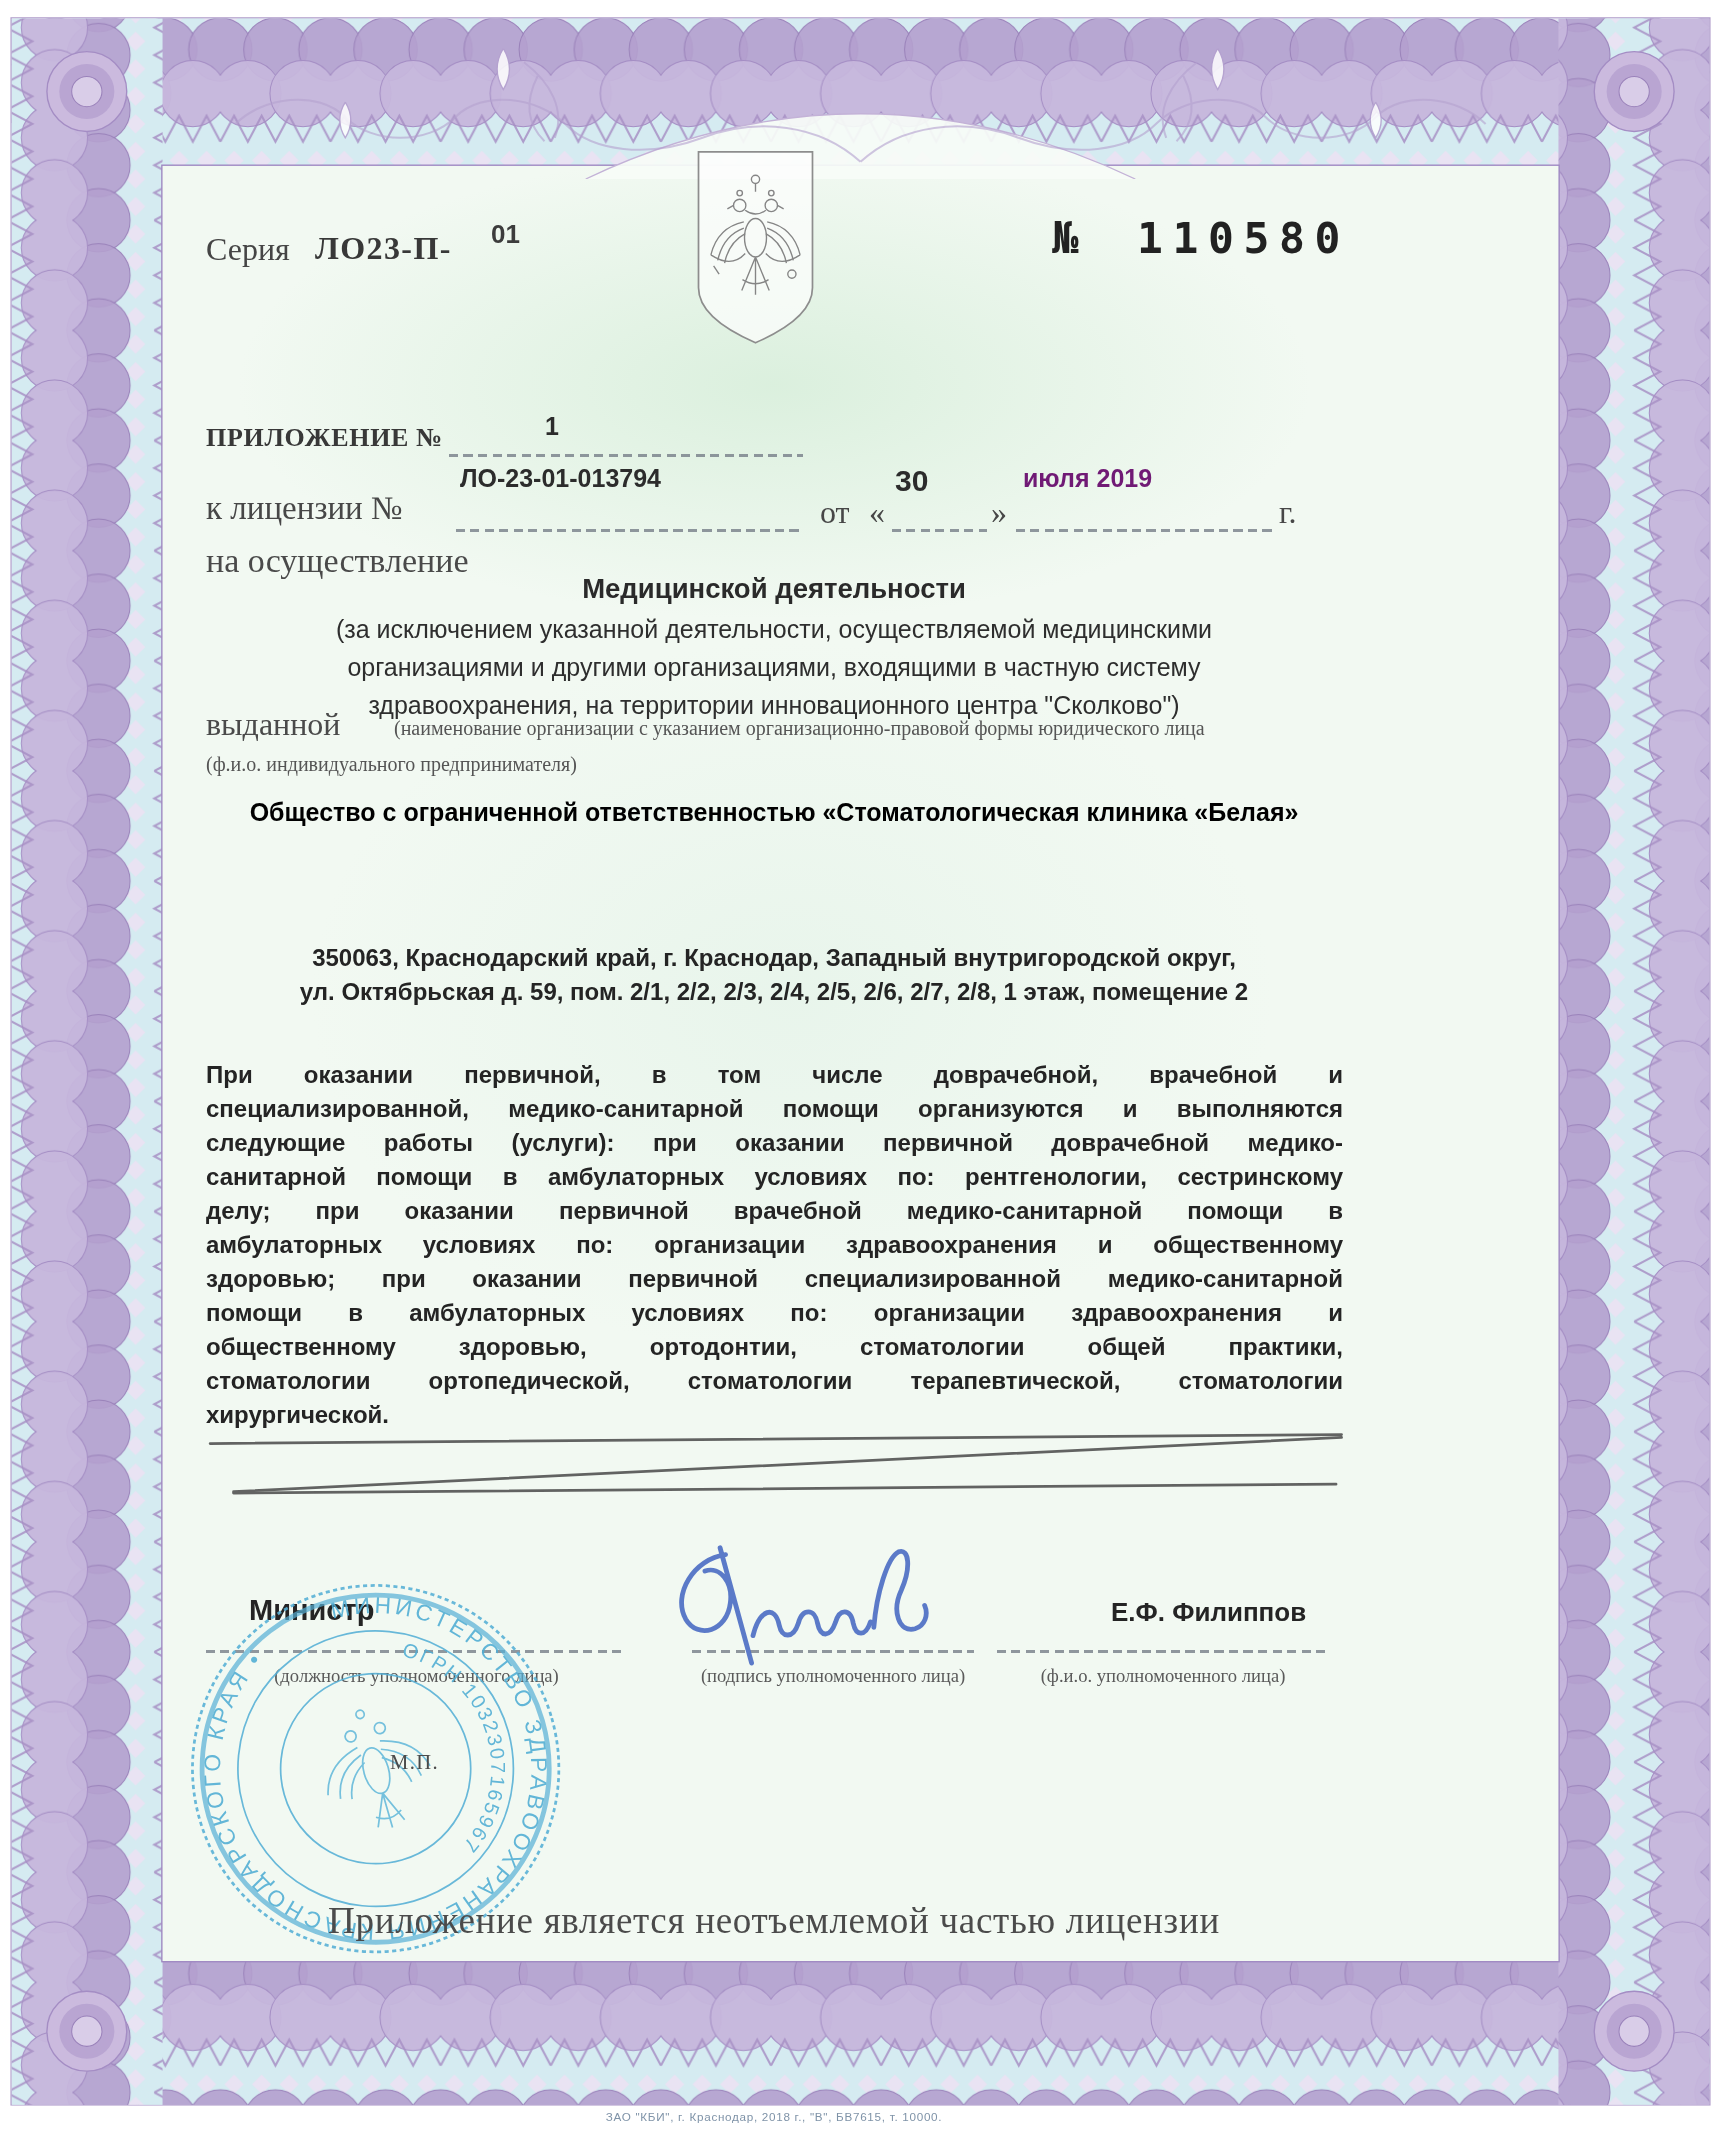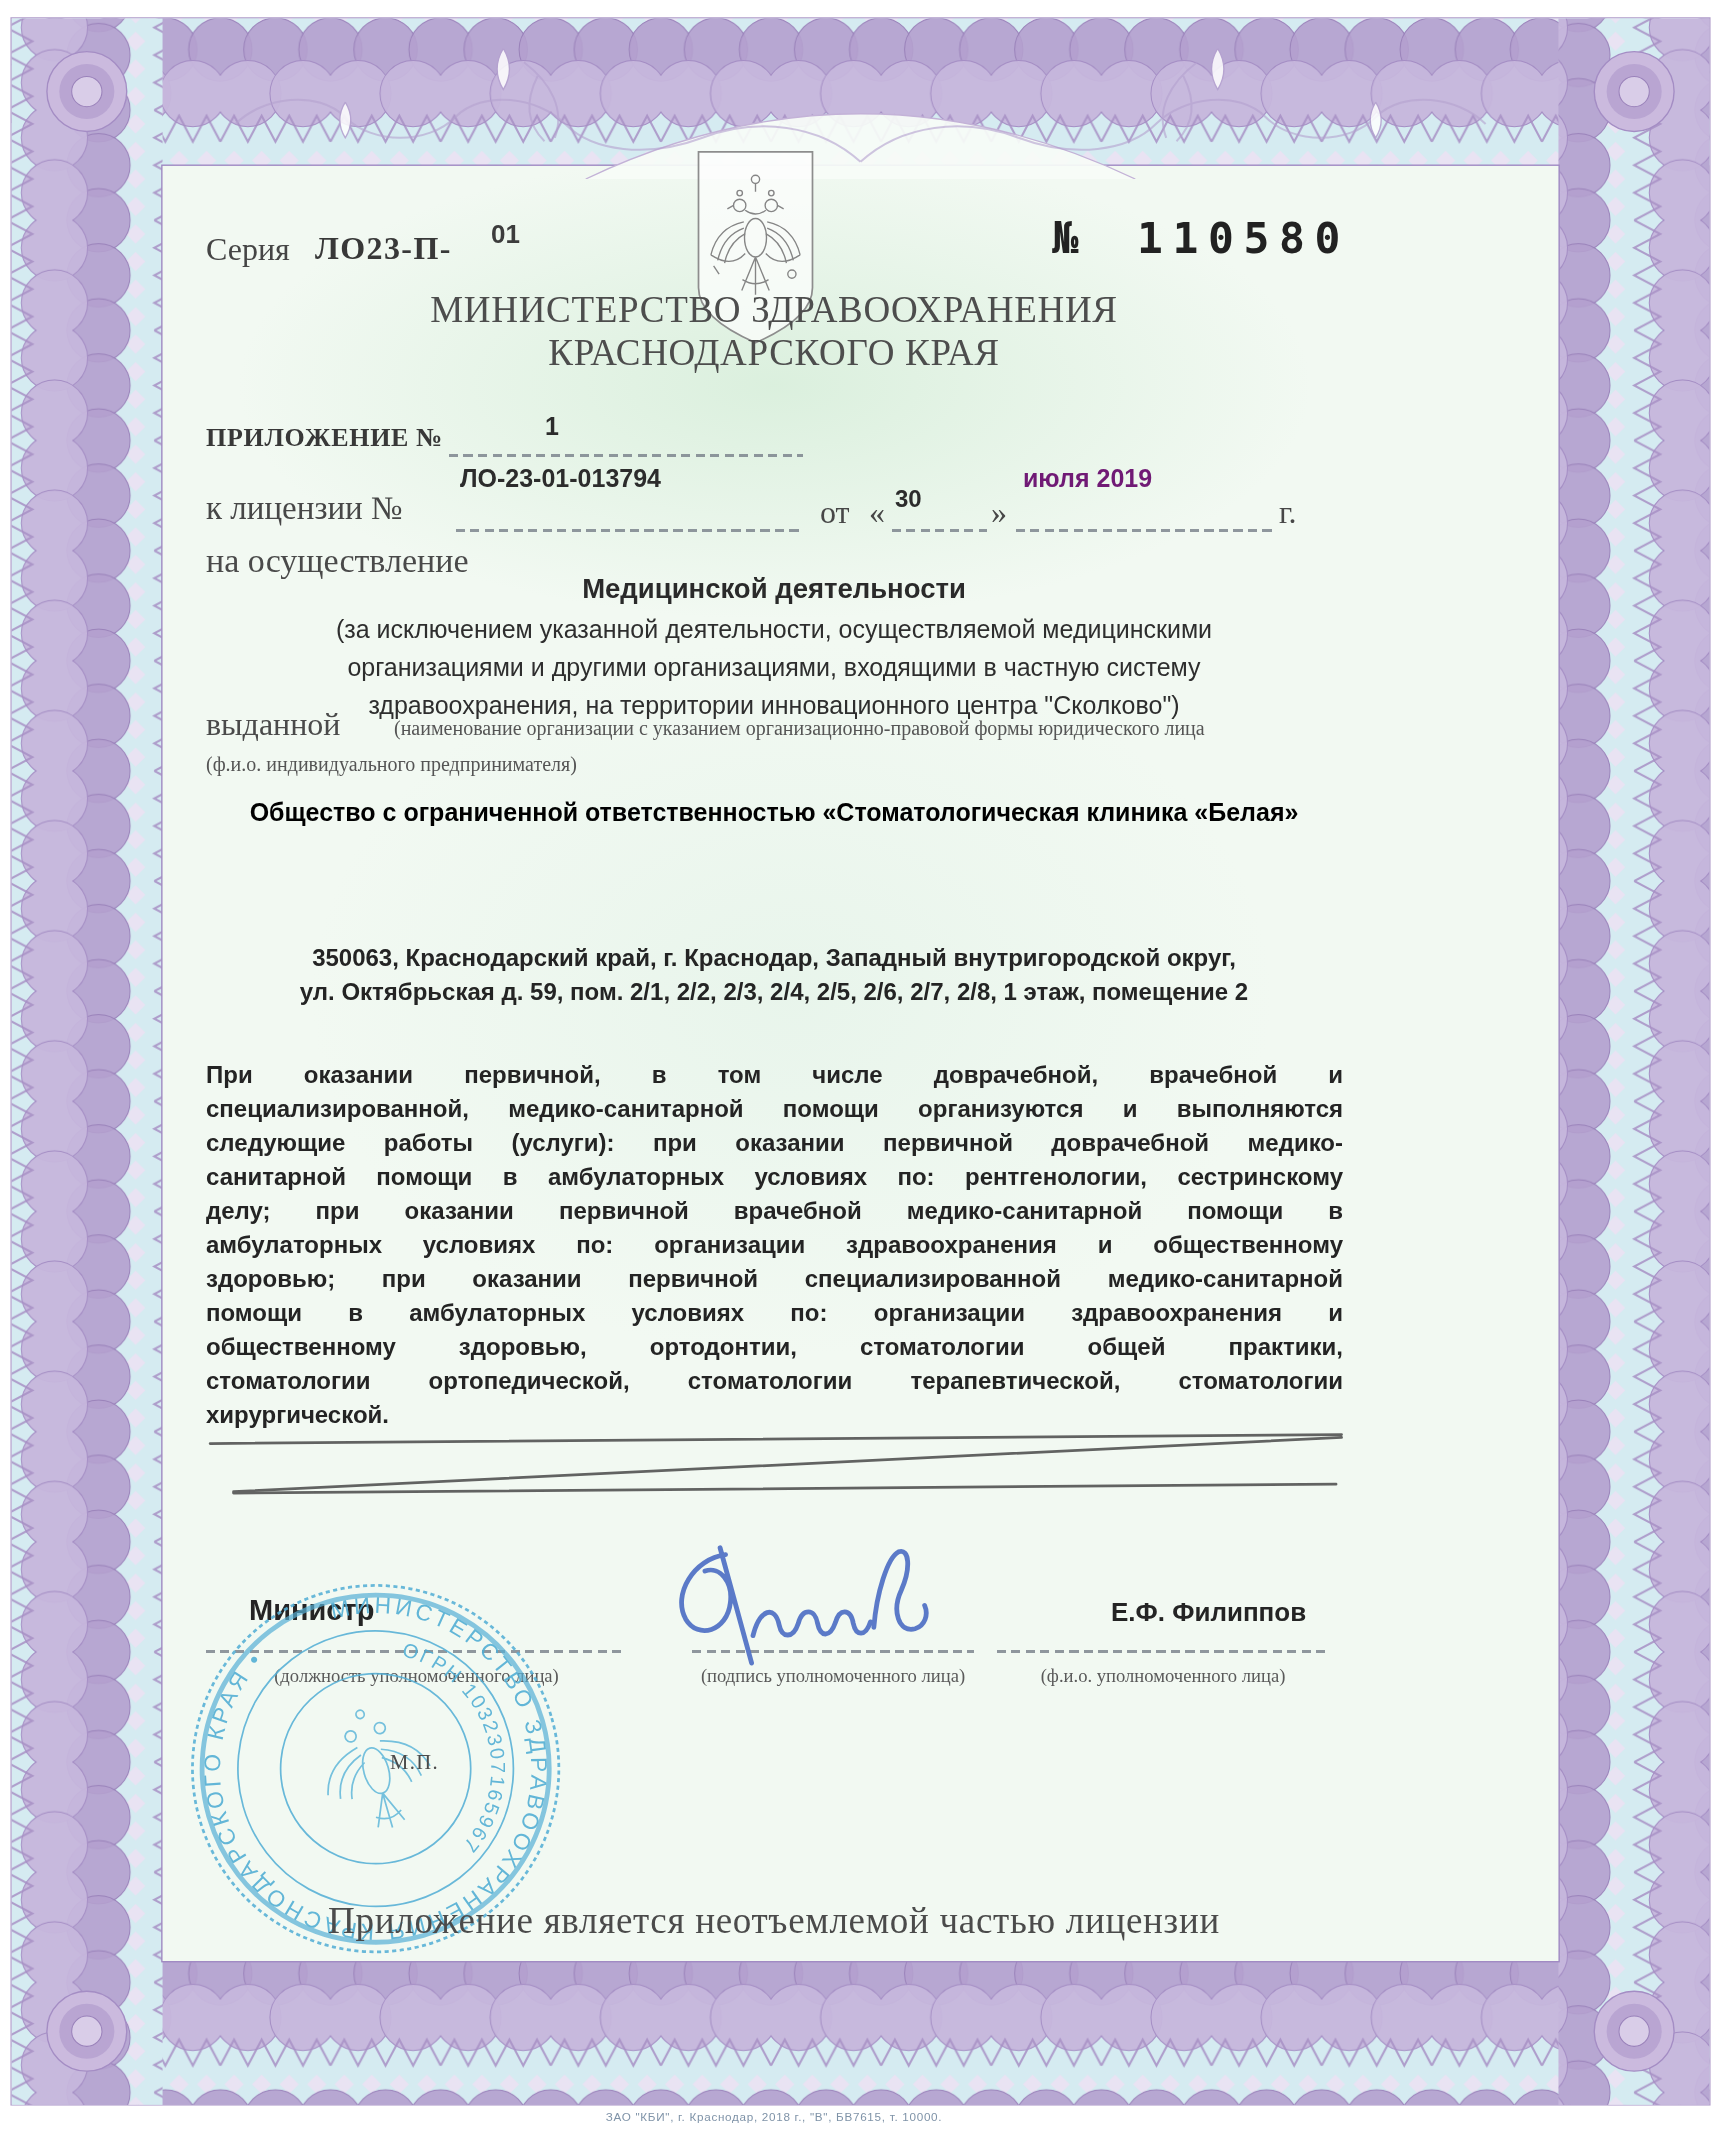--- a/index.html
+++ b/index.html
@@ -145,31 +145,27 @@
     </g>
   </svg>
 
   <div class="abs serif" style="left:206px;top:231px;font-size:32px;color:#454545">Серия</div>
   <div class="abs serif b" style="left:315px;top:230px;font-size:32px;color:#383838;letter-spacing:1.4px">ЛО23-П-</div>
   <div class="abs sans" style="left:491px;top:219px;font-size:26px;color:#3c3c3c;font-weight:600">01</div>
 
   <div class="abs mono b" style="left:1052px;top:212px;font-size:44px;color:#222">№</div>
   <div class="abs mono b" style="left:1137px;top:213px;font-size:43px;color:#222;letter-spacing:9.6px">110580</div>
 
-  <div class="abs serif center" style="left:206px;top:288px;width:1136px;font-size:37px;line-height:43px;color:#4d4d4d;letter-spacing:0.7px">
-    <div>МИНИСТЕРСТВО ЗДРАВООХРАНЕНИЯ</div>
-    <div>КРАСНОДАРСКОГО КРАЯ</div>
-  </div>
 
   <div class="abs serif b" style="left:206px;top:423px;font-size:26px;color:#383838;letter-spacing:0.7px">ПРИЛОЖЕНИЕ №</div>
   <div class="abs sans b" style="left:545px;top:412px;font-size:25px;color:#2c2c2c">1</div>
   <div class="abs fill-line" style="left:449px;top:454px;width:354px"></div>
 
   <div class="abs sans b" style="left:460px;top:464px;font-size:25px;color:#2c2c2c">ЛО-23-01-013794</div>
-  <div class="abs sans b" style="left:895px;top:485px;font-size:24px;color:#2c2c2c">30</div>
+  <div class="abs sans b" style="left:895px;top:464px;font-size:30px;color:#2c2c2c">30</div>
   <div class="abs sans b" style="left:1023px;top:464px;font-size:25px;color:#701a75">июля 2019</div>
 
   <div class="abs serif" style="left:206px;top:490px;font-size:33px;color:#474747">к лицензии №</div>
   <div class="abs fill-line" style="left:456px;top:529px;width:348px"></div>
   <div class="abs serif" style="left:820px;top:494px;font-size:32px;color:#474747">от</div>
   <div class="abs serif" style="left:869px;top:494px;font-size:32px;color:#474747">«</div>
   <div class="abs fill-line" style="left:892px;top:529px;width:95px"></div>
   <div class="abs serif" style="left:991px;top:494px;font-size:32px;color:#474747">»</div>
   <div class="abs fill-line" style="left:1016px;top:529px;width:256px"></div>
   <div class="abs serif" style="left:1279px;top:494px;font-size:32px;color:#474747">г.</div>

